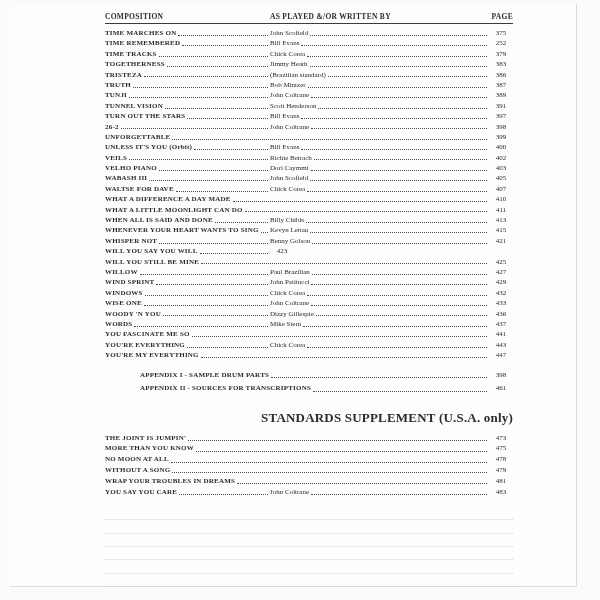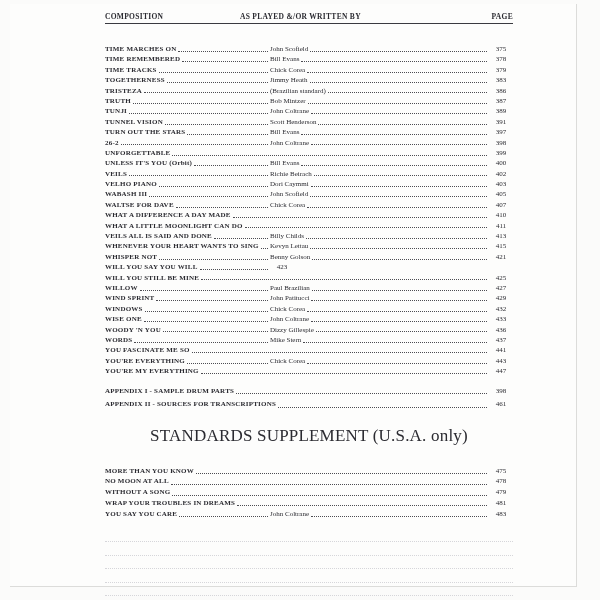--- a/index.html
+++ b/index.html
@@ -29,52 +29,52 @@
   
   .toc-header {
     display: flex;
     align-items: baseline;
     font-size: 7.5px;
     font-weight: bold;
     letter-spacing: 0.3px;
     border-bottom: 1.4px solid #3a3a40;
     padding-bottom: 2px;
   }
-  .toc-header .h-comp  { width: 135px; }
+  .toc-header .h-comp  { width: 165px; }
   .toc-header .h-played{ flex: 1; }
   .toc-header .h-page  { text-align: left; }
   
-  .rows { margin-top: 20px; }
+  .rows { margin-top: 4px; }
   .row {
     display: flex;
     font-size: 7px;
     line-height: 10.4px;
     height: 10.4px;
     white-space: nowrap;
   }
   .row .title  { font-weight: bold; letter-spacing: 0.2px; flex: 0 0 auto; }
   .row .c1     { display: flex; width: 165px; min-width: 0; }
   .row .c2     { display: flex; flex: 1; min-width: 0; }
   .row .artist { flex: 0 0 auto; }
   .leader {
     flex: 1 1 8px;
     min-width: 6px;
     border-bottom: 1.1px dotted #4c4c52;
     margin: 0 2px 2.6px 2px;
   }
   .row .pg { width: 24px; text-align: center; flex: 0 0 auto; }
   
-  .appendices { margin-top: 8px; }
+  .appendices { margin-top: 8px; margin-left: 35px; }
   .appendices .row { height: 13.5px; line-height: 13.5px; }
   .appendices .leader { margin-bottom: 4px; }
   
   .sup-heading {
-    text-align: center;
-    font-size: 17px;
-    font-weight: normal;
+    text-align: right;
+    font-size: 13px;
+    font-weight: bold;
     letter-spacing: 0.2px;
     margin: 14px 0 7px 0;
   }
   .sup-rows .row { height: 10.9px; line-height: 10.9px; }
   
   .ghost { margin-top: 9px; }
   .ghost-line {
     height: 12.4px;
     border-bottom: 1px dotted #d6d6da;
   }
@@ -106,21 +106,21 @@
       </div>
       <div class="row">
         <span class="c1">
           <span class="title">TIME REMEMBERED</span>
           <span class="leader"></span>
         </span>
         <span class="c2">
           <span class="artist">Bill Evans</span>
           <span class="leader"></span>
         </span>
-        <span class="pg">378</span>
+        <span class="pg">252</span>
       </div>
       <div class="row">
         <span class="c1">
           <span class="title">TIME TRACKS</span>
           <span class="leader"></span>
         </span>
         <span class="c2">
           <span class="artist">Chick Corea</span>
           <span class="leader"></span>
         </span>
@@ -268,21 +268,21 @@
         <span class="leader"></span>
         <span class="pg">410</span>
       </div>
       <div class="row">
         <span class="title">WHAT A LITTLE MOONLIGHT CAN DO</span>
         <span class="leader"></span>
         <span class="pg">411</span>
       </div>
       <div class="row">
         <span class="c1">
-          <span class="title">VEILS ALL IS SAID AND DONE</span>
+          <span class="title">WHEN ALL IS SAID AND DONE</span>
           <span class="leader"></span>
         </span>
         <span class="c2">
           <span class="artist">Billy Childs</span>
           <span class="leader"></span>
         </span>
         <span class="pg">413</span>
       </div>
       <div class="row">
         <span class="c1">
@@ -417,20 +417,25 @@
         <span class="title">APPENDIX II - SOURCES FOR TRANSCRIPTIONS</span>
         <span class="leader"></span>
         <span class="pg">461</span>
       </div>
     </div>
 
   <div class="sup-heading">STANDARDS SUPPLEMENT (U.S.A. only)</div>
 
   <div class="rows sup-rows" id="supplement-entries">
       <div class="row">
+        <span class="title">THE JOINT IS JUMPIN'</span>
+        <span class="leader"></span>
+        <span class="pg">473</span>
+      </div>
+      <div class="row">
         <span class="title">MORE THAN YOU KNOW</span>
         <span class="leader"></span>
         <span class="pg">475</span>
       </div>
       <div class="row">
         <span class="title">NO MOON AT ALL</span>
         <span class="leader"></span>
         <span class="pg">478</span>
       </div>
       <div class="row">

